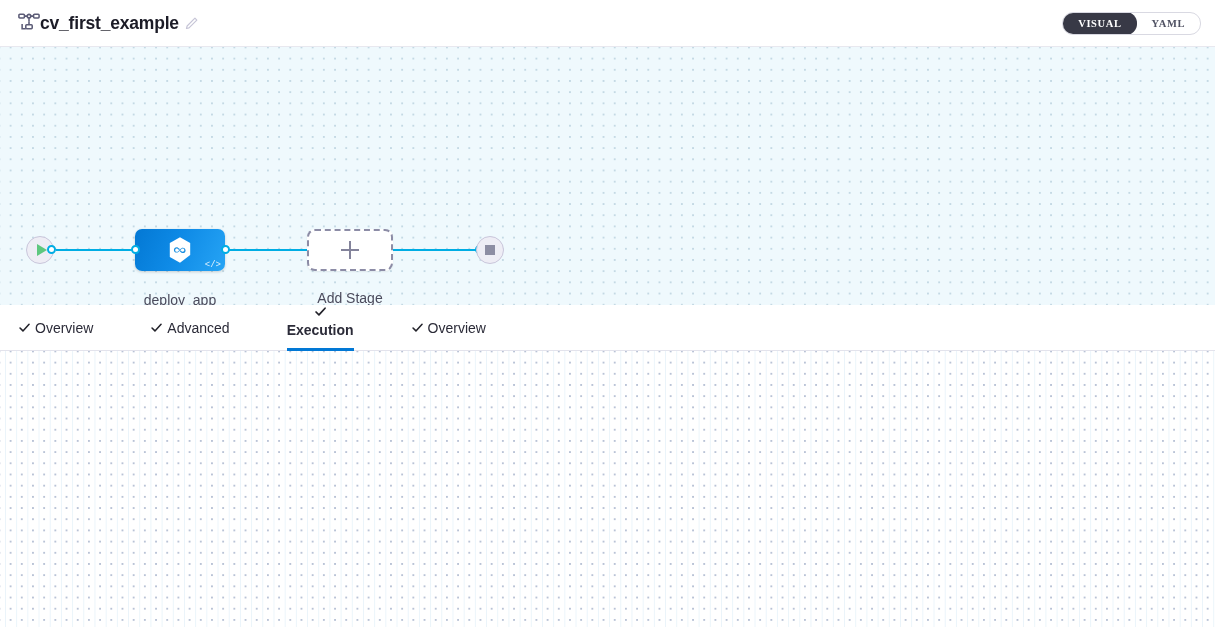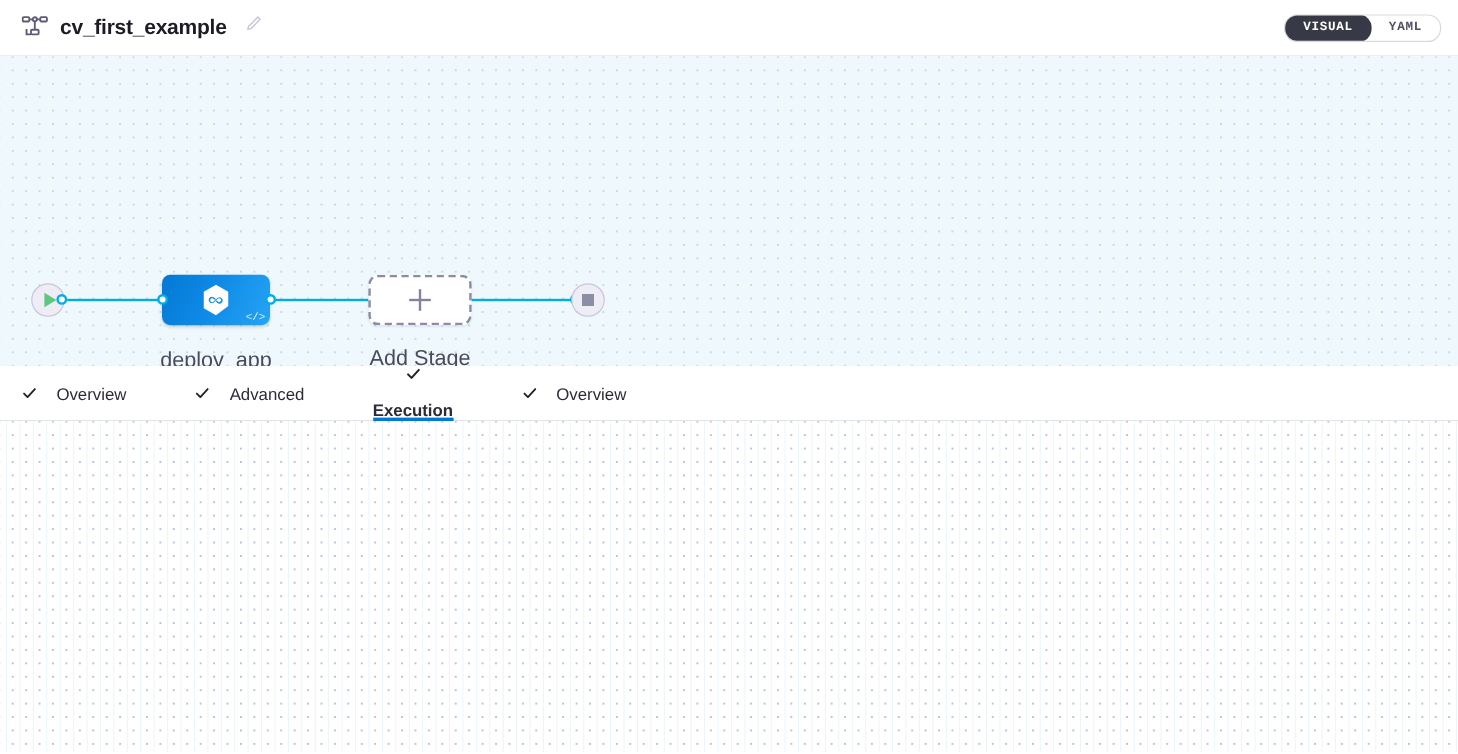--- a/index.html
+++ b/index.html
@@ -21,22 +21,21 @@
     height: 47px;
     box-sizing: border-box;
     background: #ffffff;
     border-bottom: 1px solid #e8e8ef;
     display: flex;
     align-items: center;
     padding: 0 14px 0 18px;
   }
   .header-left {
     display: flex;
-    align-items: flex-start;
-    gap: 10px;
+    align-items: center;
   }
   .pipeline-icon {
     width: 22px;
     height: 22px;
     display: block;
     flex: 0 0 auto;
   }
   .pipeline-title {
     font-size: 17.5px;
     font-weight: bold;
@@ -73,21 +72,21 @@
     font-weight: bold;
     letter-spacing: 0.6px;
     display: flex;
     align-items: center;
     justify-content: center;
     padding: 0 15px;
     color: #4f5162;
     background: transparent;
     border: 0;
     cursor: pointer;
-    font-family: Liberation Mono, monospace;
+    font-family: Liberation Serif, serif;
     border-radius: 11px;
   }
   .mode-btn.active {
     background: #383946;
     color: #ffffff;
     margin: -1px;
     padding: 0 16px;
     border-radius: 11px;
   }
 
@@ -211,41 +210,41 @@
     position: absolute;
     background: #83839b;
   }
   .plus::before { left: 8px; top: 0; width: 2px; height: 18px; }
   .plus::after  { top: 8px; left: 0; height: 2px; width: 18px; }
 
   
   .node-label {
     position: absolute;
     text-align: center;
-    font-size: 18px;
+    font-size: 14px;
     color: #4a4a5c;
     line-height: 21px;
     white-space: pre-line;
   }
 
   
   .tabs {
     position: relative;
     height: 46px;
     background: #ffffff;
     border-bottom: 1px solid #e3e3ec;
     display: flex;
     align-items: stretch;
     padding-left: 18px;
     box-sizing: border-box;
   }
   .tab {
     display: flex;
     align-items: center;
-    gap: 16px;
+    gap: 4px;
     padding: 0 22px 0 0;
     margin-right: 35px;
     font-size: 14px;
     color: #2b2b38;
     cursor: pointer;
     position: relative;
     background: none;
     border: 0;
     font-family: "Liberation Sans", sans-serif;
   }

